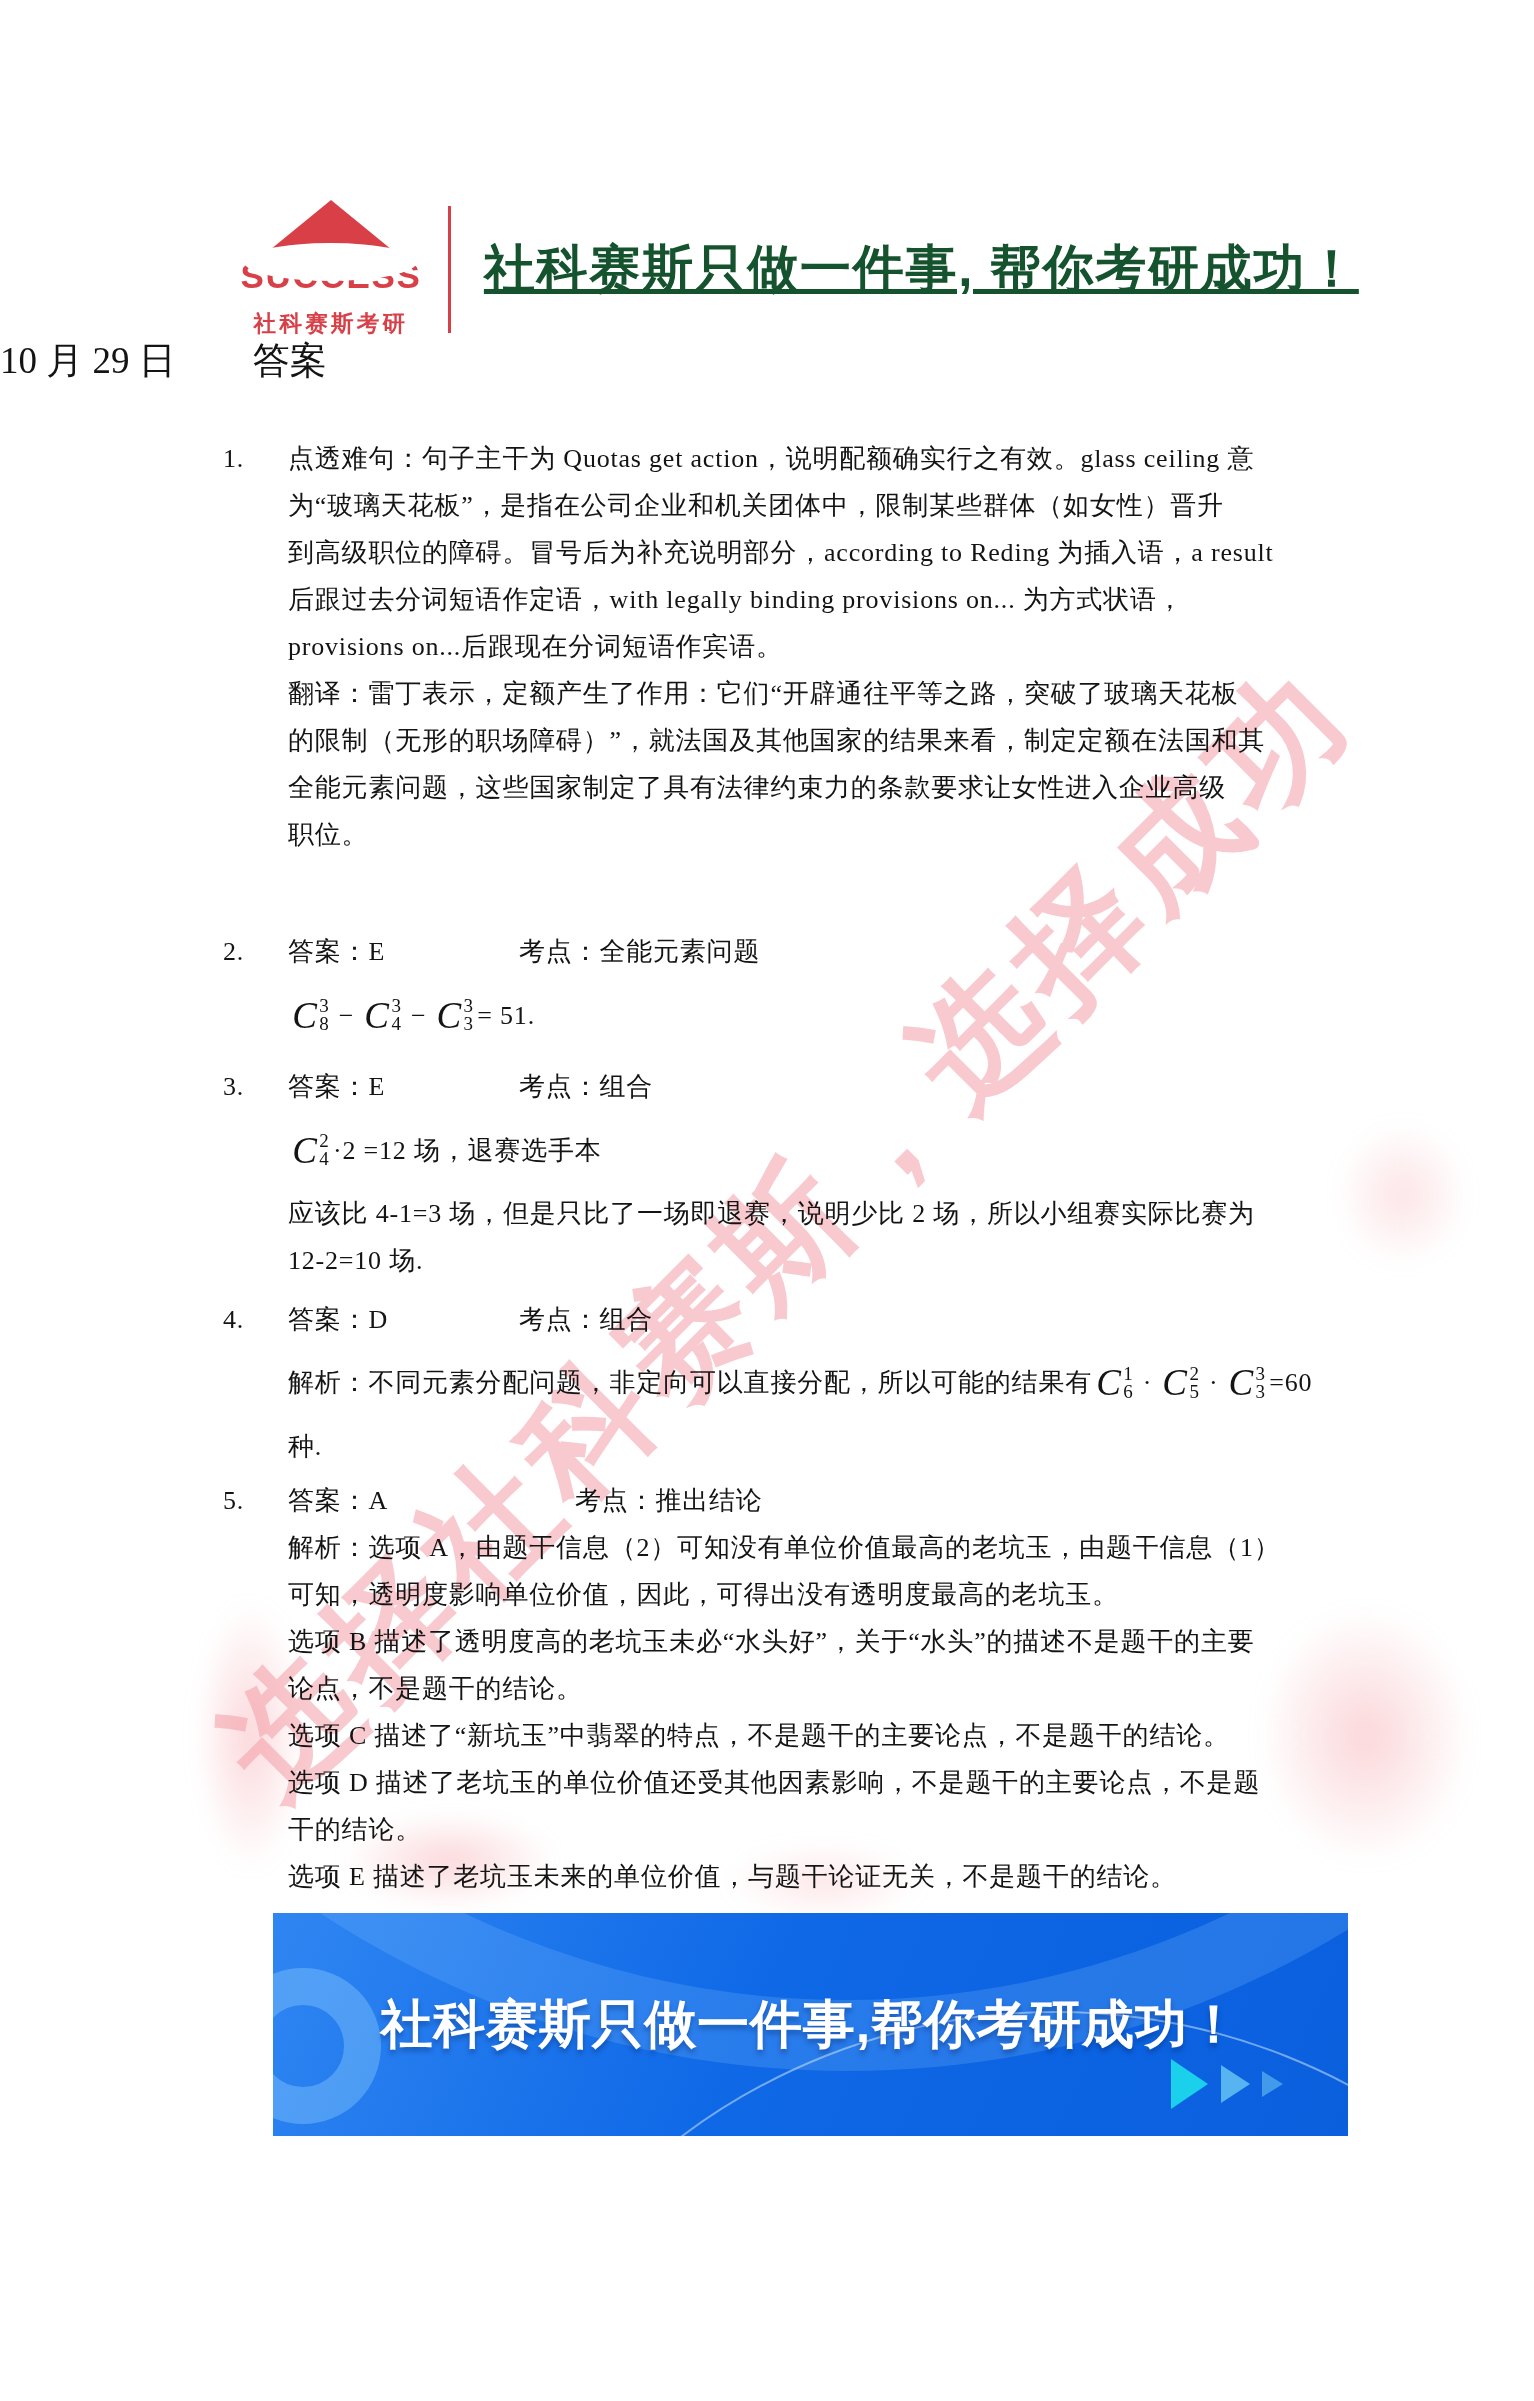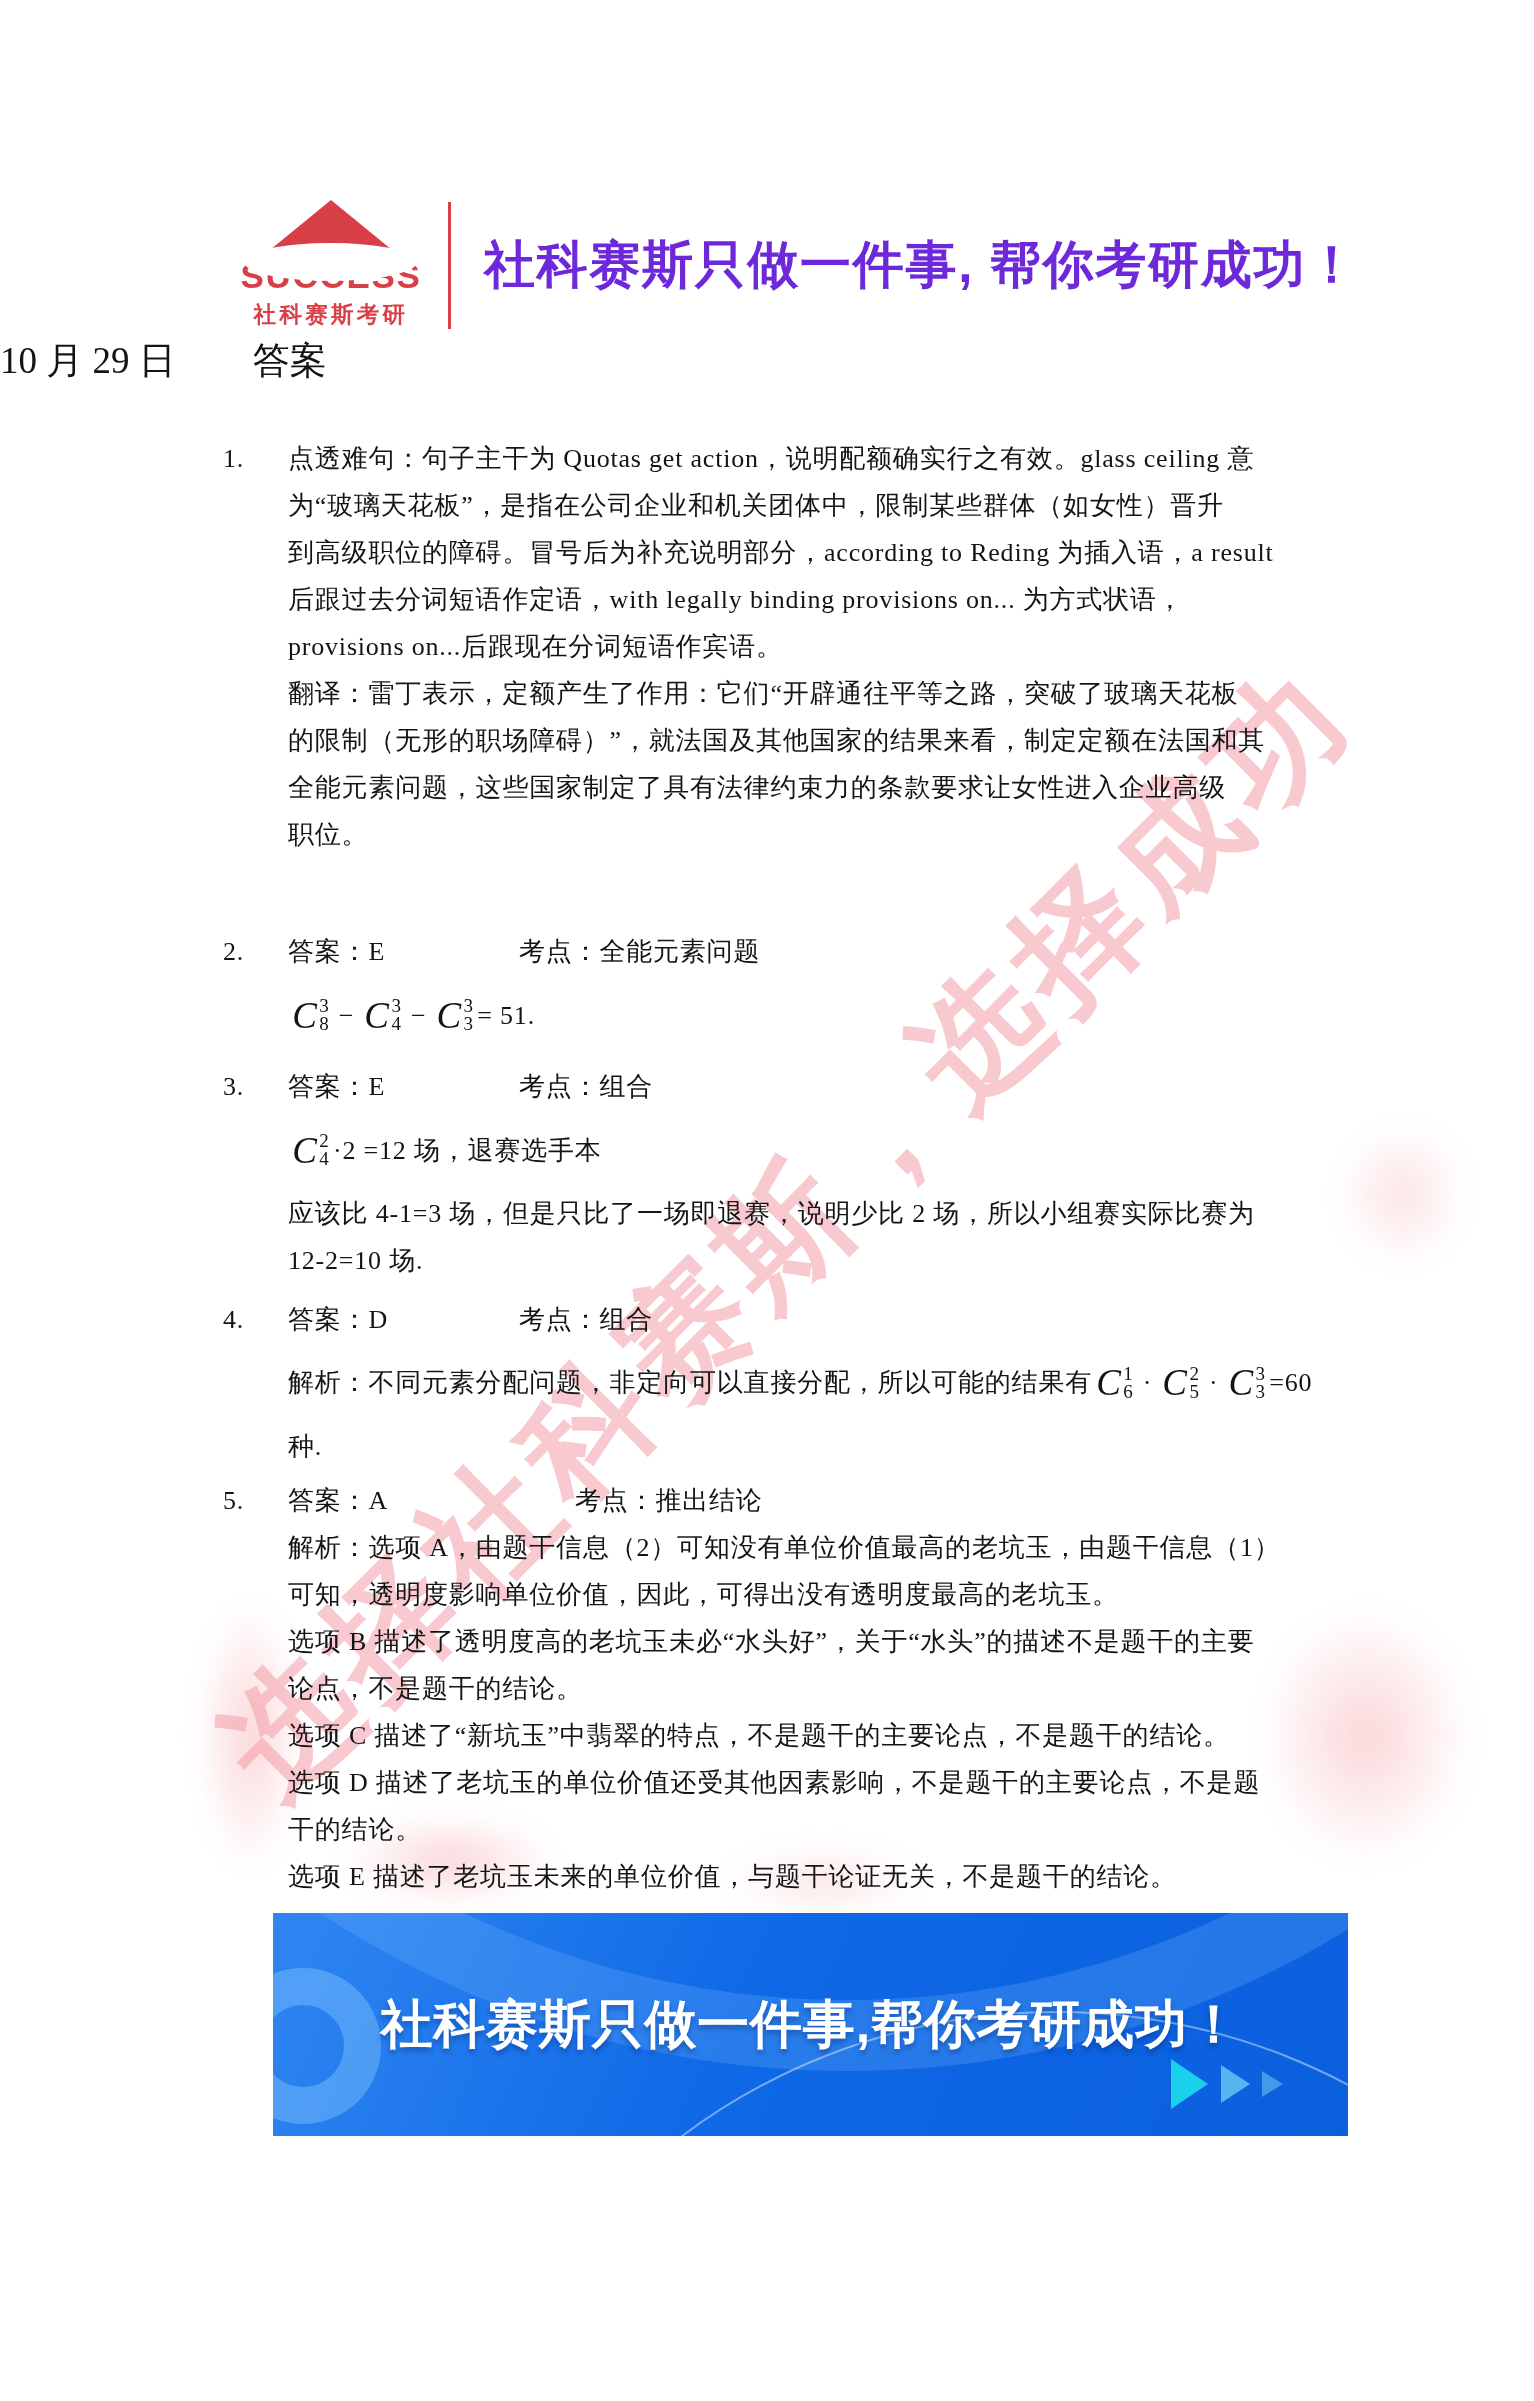--- a/index.html
+++ b/index.html
@@ -27,24 +27,24 @@
   .header { position:absolute; left:236px; top:200px; display:flex; align-items:center; z-index:2; }
   .logo { width:190px; flex:none; display:flex; flex-direction:column; align-items:center; }
   .roof { position:relative; width:0; height:0;
     border-left:77px solid transparent; border-right:77px solid transparent;
     border-bottom:63px solid #d93f47; }
   .roof-cut { position:absolute; left:-87px; top:43px; width:173px; height:38px;
     background:#ffffff; border-radius:50%; }
   .brand { font-family:"Liberation Sans","DejaVu Sans",sans-serif; font-weight:700;
     font-size:35px; letter-spacing:1.7px; color:#d93f47; margin-top:-6.7px; }
   .brand-sub { font-family:"Liberation Sans","DejaVu Sans",sans-serif; font-weight:700;
-    font-size:22.5px; letter-spacing:3.3px; color:#d93f47; margin-top:3px; }
+    font-size:22.5px; letter-spacing:3.3px; color:#d93f47; margin-top:12px; }
   .hdivider { width:3.3px; height:127px; background:#d93f47; margin:0 33px 0 21.6px; flex:none; }
   .hslogan { font-family:"Liberation Sans","DejaVu Sans",sans-serif; font-weight:900;
-    font-size:51px; letter-spacing:1.7px; color:#6d28d9; white-space:nowrap; }
+    font-size:51px; letter-spacing:1.7px; color:#14532d; white-space:nowrap;text-decoration:underline; }
   
   .title { position:absolute; top:336px; left:0; width:100%; text-align:left;
     font-size:37px; z-index:2; }
   .title-gap { display:inline-block; width:77px; }
   
   .content { position:absolute; left:223px; top:435px; width:1100px; z-index:2;
     font-size:26px; line-height:47px; letter-spacing:0.8px; }
   .item { display:flex; }
   .num { width:65px; flex:none; }
   .body { flex:1; }

